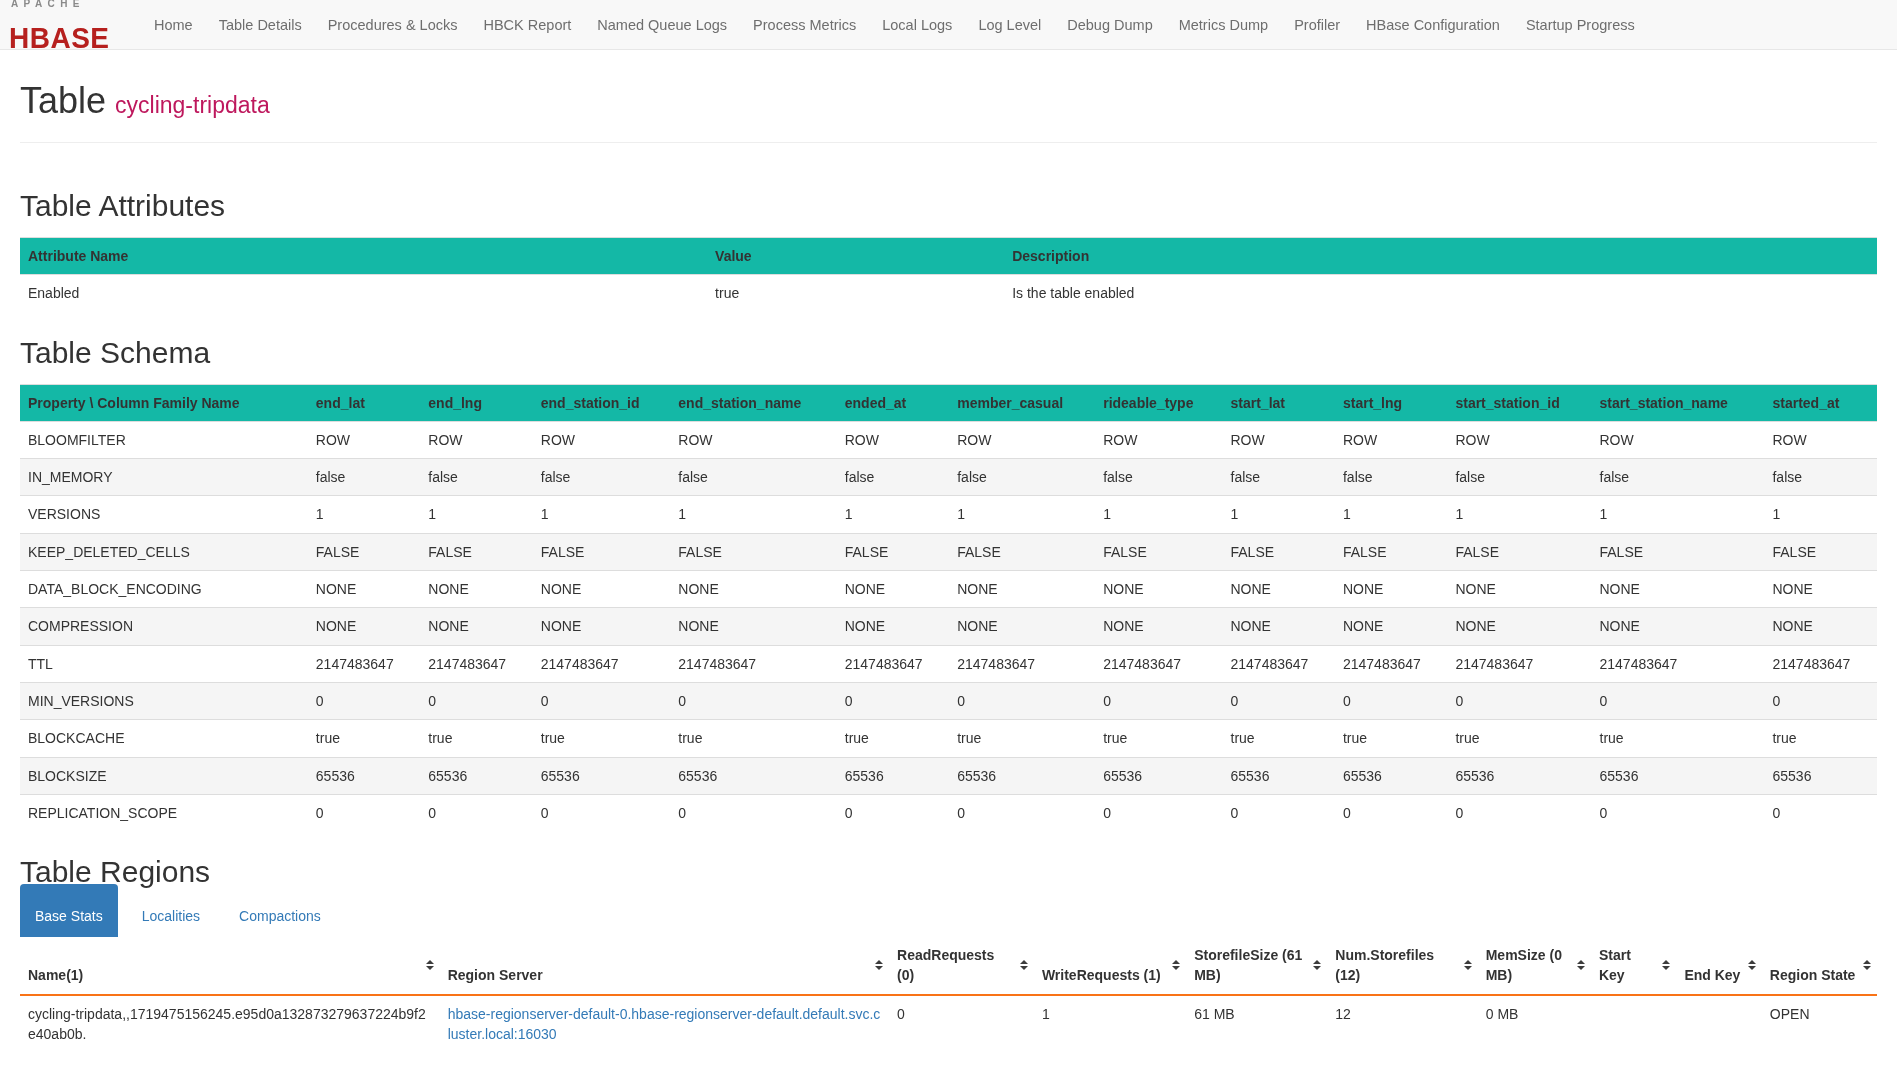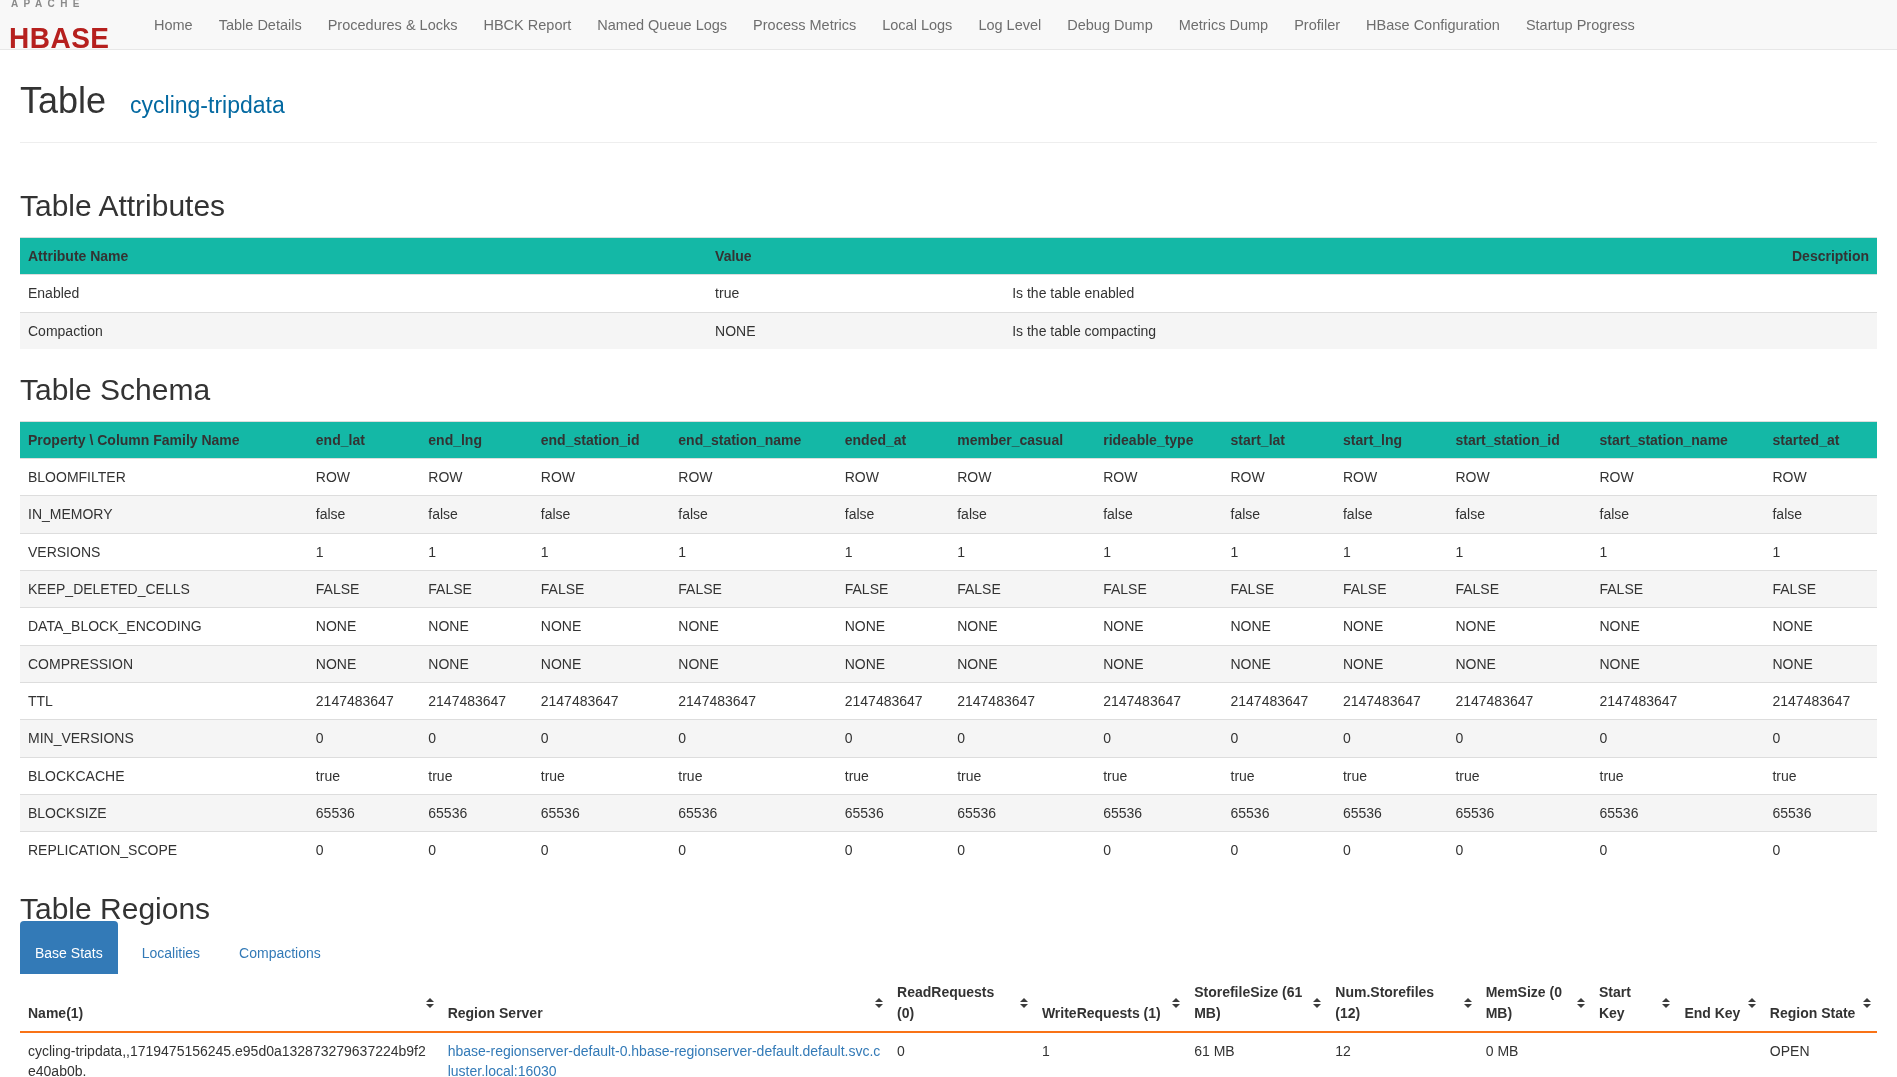--- a/index.html
+++ b/index.html
@@ -31,34 +31,34 @@
   }
   .nav-links { display: flex; align-items: flex-end; margin-left: 14px; }
   .nav-link {
     color: #6e6e6e; text-decoration: none; font-size: 14.5px;
     padding: 15px 13px; white-space: nowrap; cursor: pointer;
   }
 
   
   .container { padding: 0 20px; }
   h1.page-title { font-size: 36px; font-weight: 500; color: #333; margin: 30px 0 16px; }
-  h1.page-title .sub { font-size: 23px; color: #0369a1; font-weight: 400; margin-left: 24px; }
+  h1.page-title .sub { font-size: 23px; color: #be185d; font-weight: 400; margin-left: 9px; }
   hr.title-rule { border: 0; border-top: 1px solid #eee; margin: 20px 0; }
   h2.section-heading { font-size: 30px; font-weight: 400; color: #333; margin: 24px 0 14px; }
   h2.first-section { margin-top: 46px; }
 
   
   table { width: 100%; border-collapse: collapse; font-size: 14px; color: #333; }
   th, td { padding: 8px; text-align: left; line-height: 1.45; border-top: 1px solid #ddd; }
   thead th { font-weight: 700; }
   .striped thead th { background: #14b8a6; }
   .striped tbody tr:nth-child(even) td { background: #f5f5f5; }
   .attr-col-name { width: 37%; }
   .attr-col-value { width: 16%; }
-  .attr-col-desc { width: 47%; text-align: right; }
+  .attr-col-desc { width: 47%; }
   .schema-col-prop { width: 15.5%; margin-left: 44px; }
   .schema-table { margin-bottom: 4px; }
 
   
   .pills { display: flex; gap: 9px; list-style: none; padding: 0; margin: 18px 0 10px; }
   .pill {
     padding: 24px 15px; font-size: 14px; color: #337ab7;
     border-radius: 4px; cursor: pointer; text-decoration: none; line-height: 1.42; text-align: right;
   }
   .pill.active { background: #337ab7; color: #fff; }
@@ -121,25 +121,20 @@
           <th class="attr-col-value">Value</th>
           <th class="attr-col-desc">Description</th>
         </tr>
     </thead>
     <tbody>
         <tr>
           <td>Enabled</td>
           <td>true</td>
           <td>Is the table enabled</td>
         </tr>
-        <tr>
-          <td>Compaction</td>
-          <td>NONE</td>
-          <td>Is the table compacting</td>
-        </tr>
       </tbody>
   </table>
 
   <h2 class="section-heading">Table Schema</h2>
   <table class="striped schema-table">
     <thead>
       <tr>
           <th class="schema-col-prop">Property \ Column Family Name</th>
           <th>end_lat</th>
           <th>end_lng</th>

